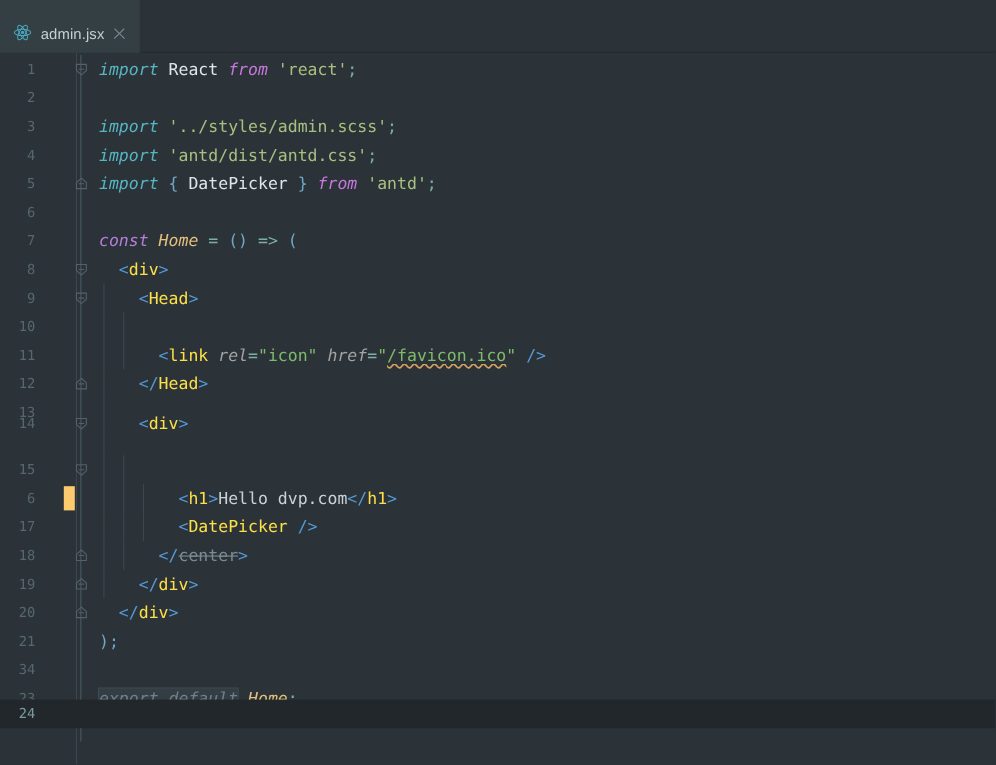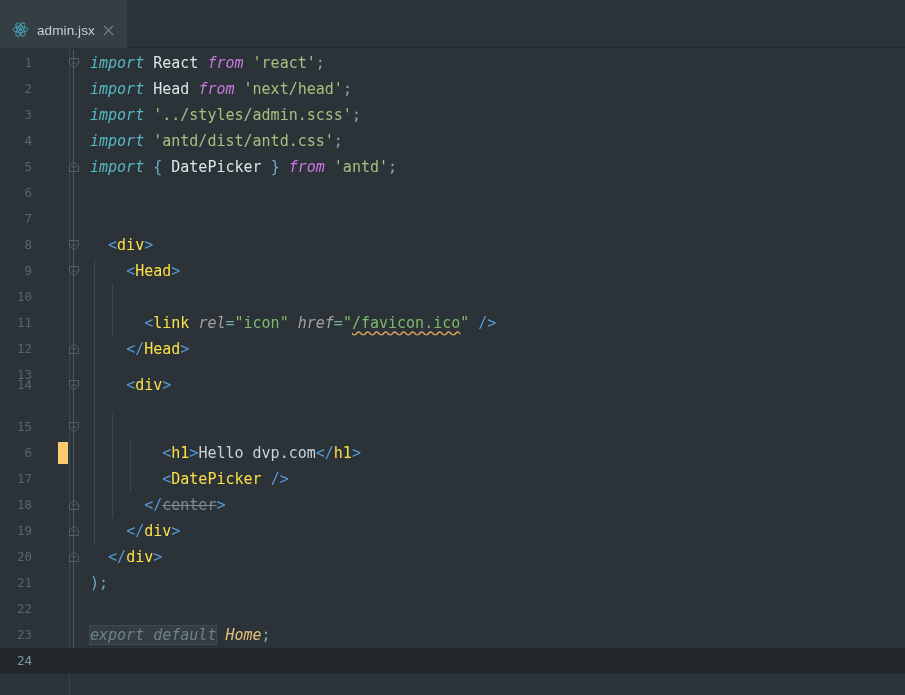--- a/index.html
+++ b/index.html
@@ -190,21 +190,20 @@
           <svg width="12" height="12" viewBox="0 0 12 12">
             <path d="M1.5,1.5 L10.5,1.5 L10.5,7 L6,11 L1.5,7 Z" fill="none" stroke="#556068" stroke-width="1"></path>
             <line x1="3.5" y1="6" x2="8.5" y2="6" stroke="#556068" stroke-width="1"></line>
           </svg>
         </span>
         <span class="codeline"><span class="k-import">import</span><span> </span><span class="ident">React</span><span> </span><span class="k-from">from</span><span> </span><span class="str">'react'</span><span class="punc">;</span></span>
       </div>
       <span class="iguide" style="left: 73px; top: 28px; height: 26px; background: rgb(73, 90, 98);"></span>
       <div class="row" style="top: 28px;">
         <span class="gutter-num">2</span>
-        <span class="codeline"><span class="k-import">import</span><span> </span><span class="ident">Head</span><span> </span><span class="k-from">from</span><span> </span><span class="str">'next/head'</span><span class="punc">;</span></span>
       </div>
       <span class="iguide" style="left: 73px; top: 54px; height: 26px; background: rgb(73, 90, 98);"></span>
       <div class="row" style="top: 54px;">
         <span class="gutter-num">3</span>
         <span class="codeline"><span class="k-import">import</span><span> </span><span class="str">'../styles/admin.scss'</span><span class="punc">;</span></span>
       </div>
       <span class="iguide" style="left: 73px; top: 80px; height: 26px; background: rgb(73, 90, 98);"></span>
       <div class="row" style="top: 80px;">
         <span class="gutter-num">4</span>
         <span class="codeline"><span class="k-import">import</span><span> </span><span class="str">'antd/dist/antd.css'</span><span class="punc">;</span></span>
@@ -221,20 +220,21 @@
         <span class="codeline"><span class="k-import">import</span><span> </span><span class="brace">{</span><span> </span><span class="ident">DatePicker</span><span> </span><span class="brace">}</span><span> </span><span class="k-from">from</span><span> </span><span class="str">'antd'</span><span class="punc">;</span></span>
       </div>
       <span class="iguide" style="left: 73px; top: 132px; height: 26px; background: rgb(73, 90, 98);"></span>
       <div class="row" style="top: 132px;">
         <span class="gutter-num">6</span>
         <span class="codeline"></span>
       </div>
       <span class="iguide" style="left: 73px; top: 158px; height: 26px; background: rgb(73, 90, 98);"></span>
       <div class="row" style="top: 158px;">
         <span class="gutter-num">7</span>
+        <span class="codeline"><span class="k-const">const</span><span> </span><span class="func">Home</span><span> </span><span class="punc">=</span><span> </span><span class="brace">()</span><span> </span><span class="punc">=&gt;</span><span> </span><span class="brace">(</span></span>
       </div>
       <span class="iguide" style="left: 73px; top: 184px; height: 26px; background: rgb(73, 90, 98);"></span>
       <div class="row" style="top: 184px;">
         <span class="gutter-num">8</span>
         <span class="fold">
           <svg width="12" height="12" viewBox="0 0 12 12">
             <path d="M1.5,1.5 L10.5,1.5 L10.5,7 L6,11 L1.5,7 Z" fill="none" stroke="#556068" stroke-width="1"></path>
             <line x1="3.5" y1="6" x2="8.5" y2="6" stroke="#556068" stroke-width="1"></line>
           </svg>
         </span>
@@ -360,27 +360,27 @@
         </span>
         <span class="codeline"><span>  </span><span class="angle">&lt;/</span><span class="tag">div</span><span class="angle">&gt;</span></span>
       </div>
       <span class="iguide" style="left: 73px; top: 522px; height: 26px; background: rgb(73, 90, 98);"></span>
       <div class="row" style="top: 522px;">
         <span class="gutter-num">21</span>
         <span class="codeline"><span class="brace">);</span></span>
       </div>
       <span class="iguide" style="left: 73px; top: 548px; height: 26px; background: rgb(73, 90, 98);"></span>
       <div class="row" style="top: 548px;">
-        <span class="gutter-num">22</span>
+        <span class="gutter-num">34</span>
         <span class="codeline"></span>
       </div>
       <span class="iguide" style="left: 73px; top: 574px; height: 26px; background: rgb(73, 90, 98);"></span>
       <div class="row" style="top: 574px;">
         <span class="gutter-num">23</span>
         <span class="codeline"><span class="dim hlbox">export default</span><span> </span><span class="func">Home</span><span class="punc">;</span></span>
       </div>
       <span class="iguide" style="left: 73px; top: 600px; height: 26px; background: rgb(73, 90, 98);"></span>
-      <div class="row current" style="top: 600px; padding-left: 36px;">
+      <div class="row current" style="top: 588px; padding-left: 36px;">
         <span class="gutter-num">24</span>
         <span class="codeline"></span>
       </div>
     </div>
 </div>
 
 </body></html>

